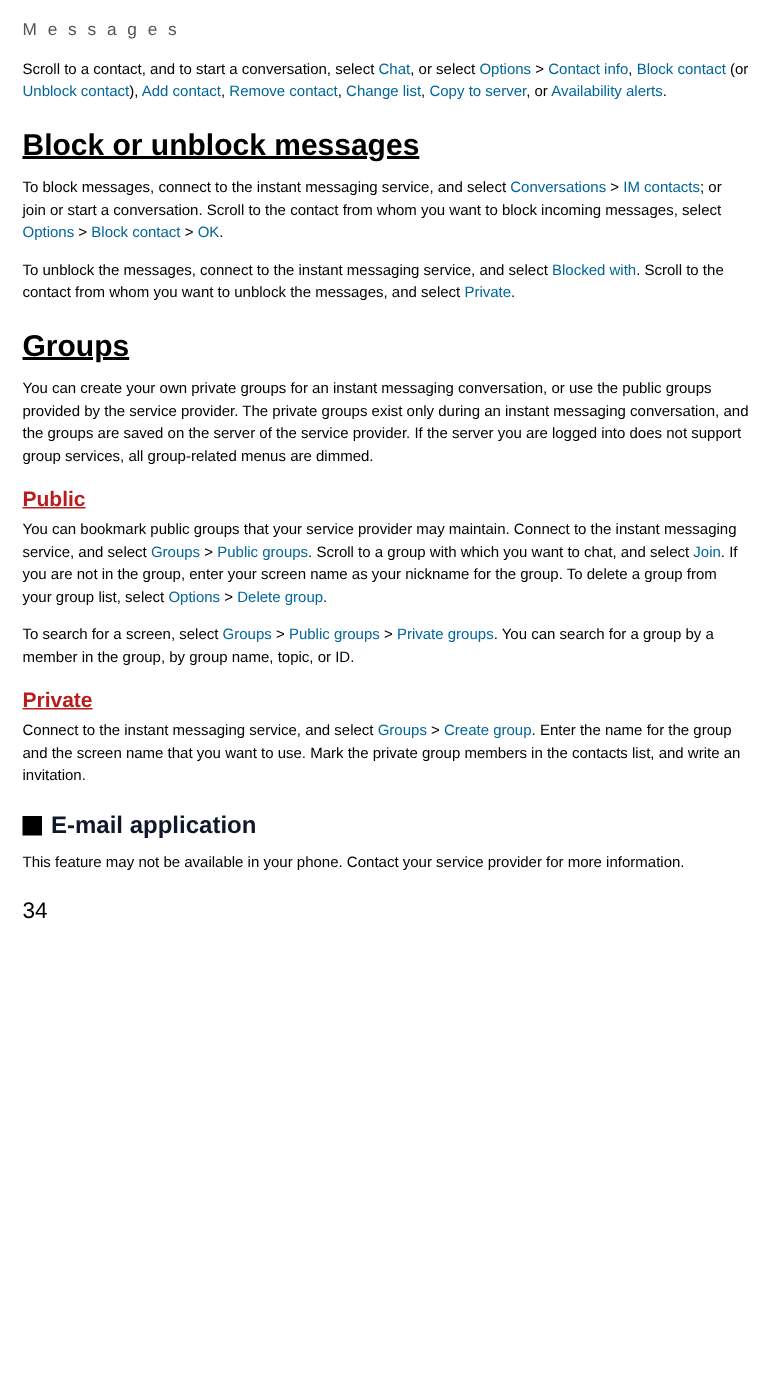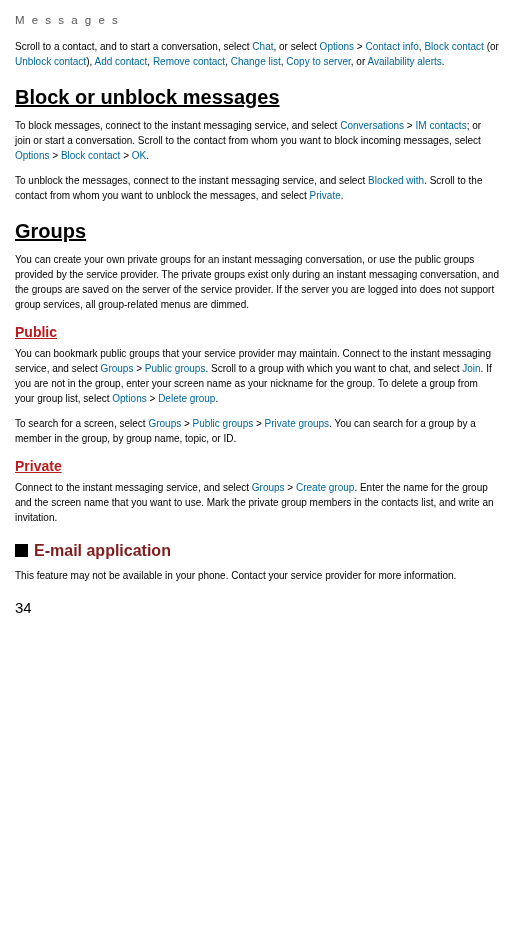--- a/index.html
+++ b/index.html
@@ -48,21 +48,21 @@
       font-size: 14px;
       font-weight: bold;
       margin-top: 10px;
       margin-bottom: 4px;
       color: #b91c1c;
       text-decoration: underline;
     }
     .email-section-title {
       font-size: 16px;
       font-weight: bold;
-      color: #7f1d1d;
+      color: #0f172a;
       margin-top: 14px;
       margin-bottom: 6px;
       display: flex;
       align-items: center;
       gap: 6px;
     }
     .bullet-square {
       display: inline-block;
       width: 13px;
       height: 13px;

